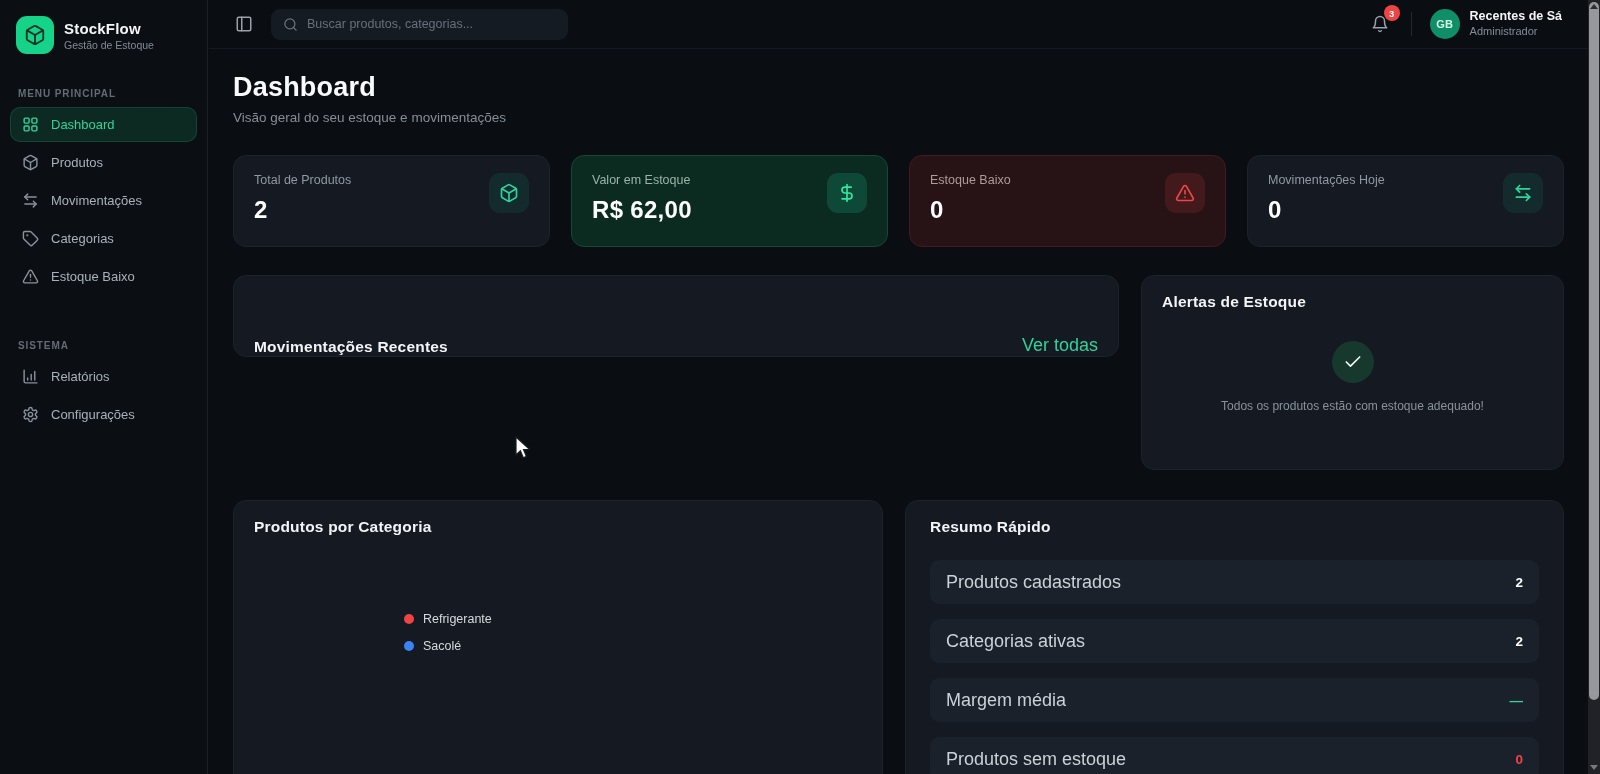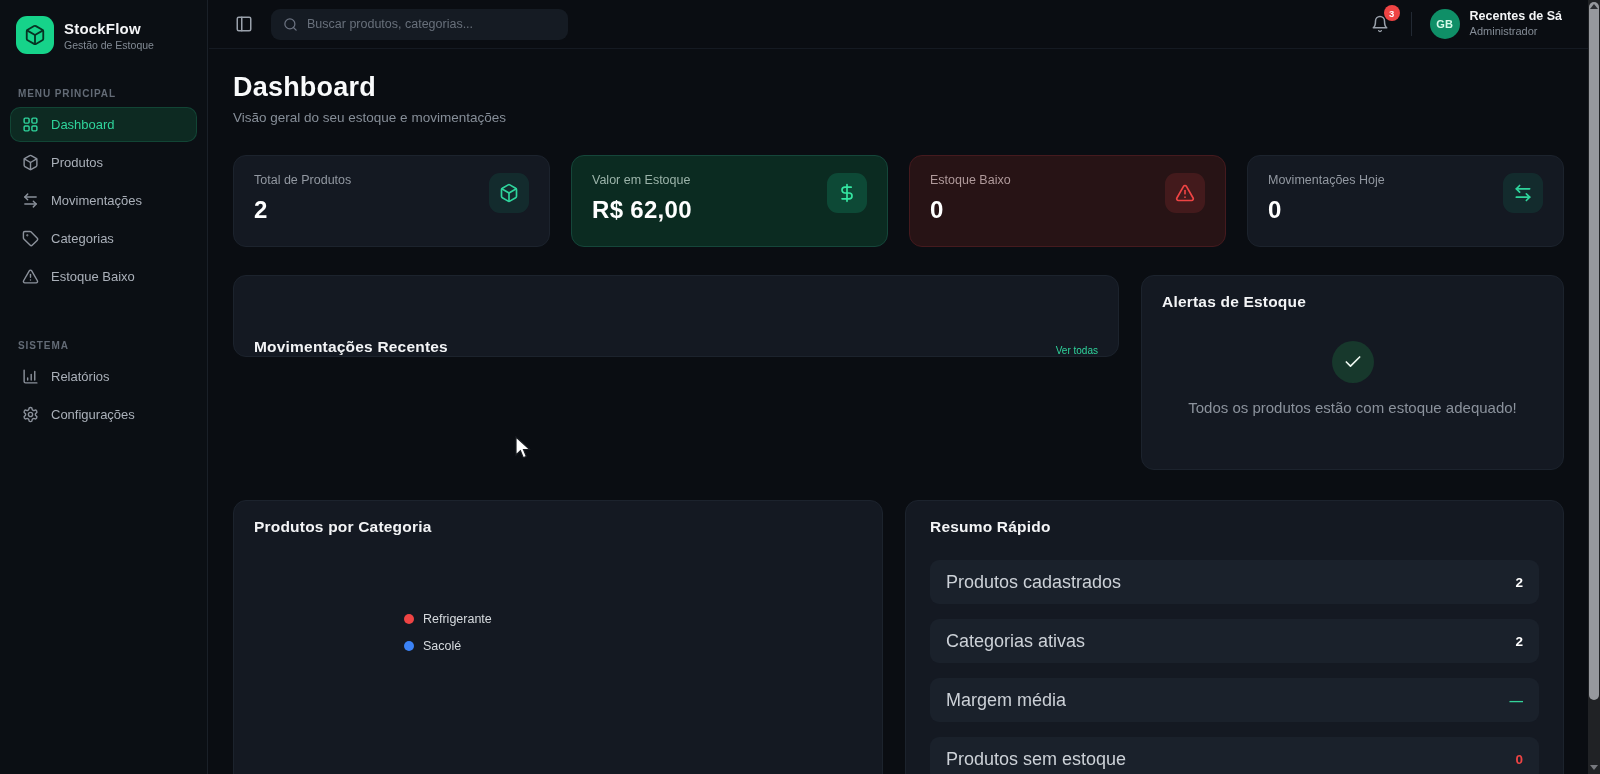--- a/index.html
+++ b/index.html
@@ -92,28 +92,28 @@
     width:40px; height:40px; border-radius:11px; flex:0 0 auto;
     display:flex; align-items:center; justify-content:center;
   }
   .stat-icon.tint-green { background:rgba(16,185,129,.12); color:#2fd49c; }
   .stat-icon.tint-green-strong { background:rgba(24,196,138,.20); color:#35e6a2; }
   .stat-icon.tint-red { background:rgba(239,68,68,.14); color:#ef4444; }
 
   .mid-row { display:grid; grid-template-columns:886px 1fr; gap:22px; margin-top:28px; align-items:start; }
   .recents-card { height:82px; display:flex; align-items:flex-end; justify-content:space-between; padding:0 20px; }
   .card-heading { font-size:15.5px; font-weight:700; color:#f3f4f6; letter-spacing:.2px; }
-  .link-green { font-size:10px; color:#2fd49c; cursor:pointer; }
+  .link-green { font-size:18px; color:#2fd49c; cursor:pointer; }
   .alerts-card { height:195px; padding:17px 20px; }
   .alerts-center { display:flex; flex-direction:column; align-items:center; margin-top:30px; }
   .check-circle {
     width:42px; height:42px; border-radius:50%; background:#17382c; color:#eef7f1;
     display:flex; align-items:center; justify-content:center;
   }
-  .alerts-msg { font-size:15px; color:#8b929c; margin-top:16px; }
+  .alerts-msg { font-size:12px; color:#8b929c; margin-top:16px; }
 
   .bottom-row { display:grid; grid-template-columns:650px 1fr; gap:22px; margin-top:30px; align-items:start; }
   .chart-card { height:430px; padding:17px 20px; }
   .legend { margin:76px 0 0 150px; display:flex; flex-direction:column; gap:13px; }
   .legend-item { display:flex; align-items:center; gap:9px; }
   .legend-dot { width:10px; height:10px; border-radius:50%; }
   .legend-label { font-size:12.5px; color:#d6dade; }
 
   .summary-card { height:430px; padding:17px 24px; }
   .summary-rows { margin-top:24px; display:flex; flex-direction:column; gap:15px; }

